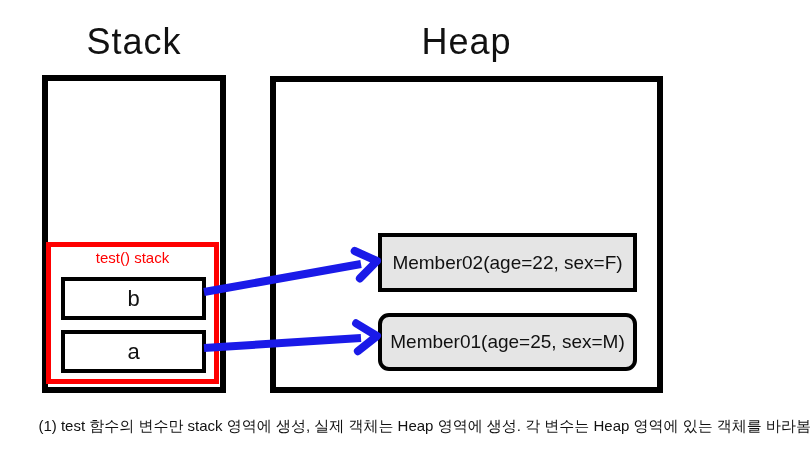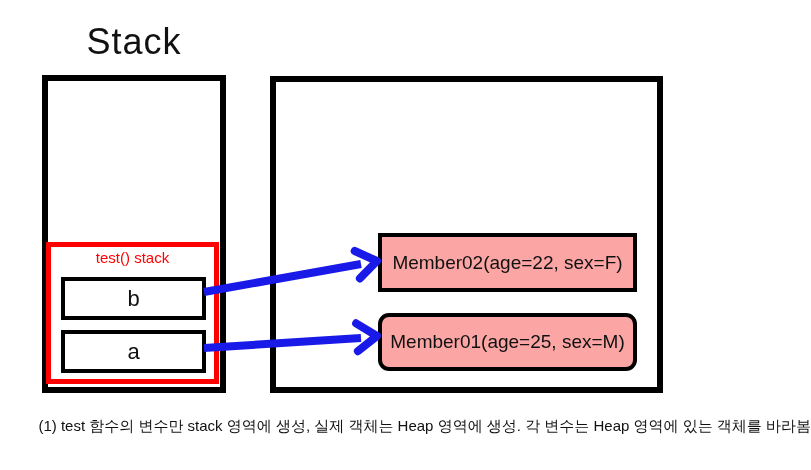--- a/index.html
+++ b/index.html
@@ -66,21 +66,21 @@
     justify-content: center;
     font-size: 22px;
     color: var(--text);
   }
   .var-b { left: 61px; top: 277px; width: 145px; height: 43px; }
   .var-a { left: 61px; top: 330px; width: 145px; height: 43px; }
 
   .obj-box {
     position: absolute;
     border: 4px solid var(--black);
-    background: #fca5a5;
+    background: #e5e5e5;
     display: flex;
     align-items: center;
     justify-content: center;
     font-size: 19px;
     color: var(--text);
   }
   .obj-m02 { left: 378px; top: 233px; width: 259px; height: 59px; }
   .obj-m01 { left: 378px; top: 313px; width: 259px; height: 58px; border-radius: 11px; }
 
   .arrows {
@@ -111,20 +111,21 @@
     font-size: 15px;
     color: var(--text);
   }
 </style>
 </head>
 <body>
 
 <div class="canvas">
 
   <div class="title stack-title">Stack</div>
+  <div class="title heap-title">Heap</div>
 
   <div class="region-box stack-box"></div>
   <div class="region-box heap-box"></div>
 
   <div class="red-frame">
     <div class="frame-label">test() stack</div>
   </div>
 
   <div class="var-box var-b">
     <span>b</span>

